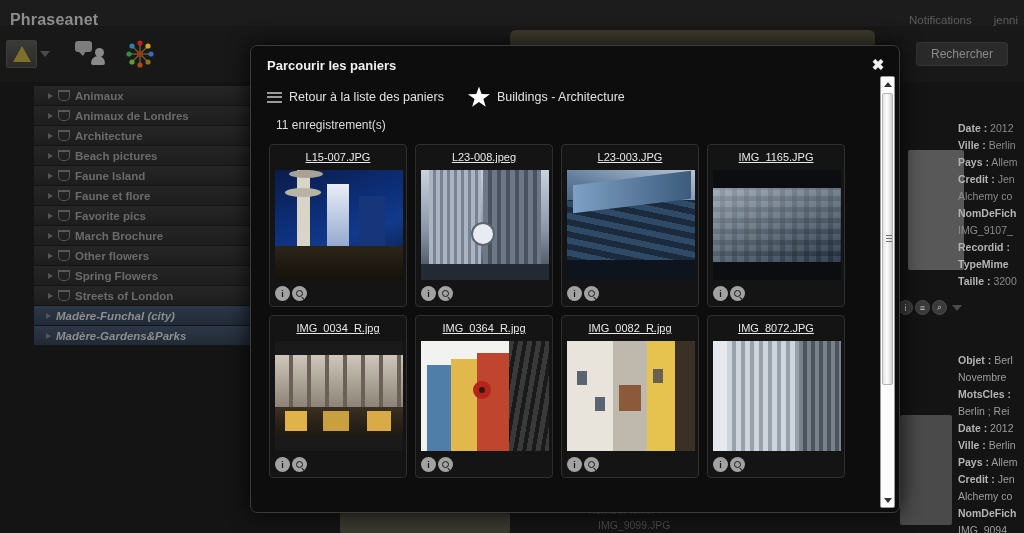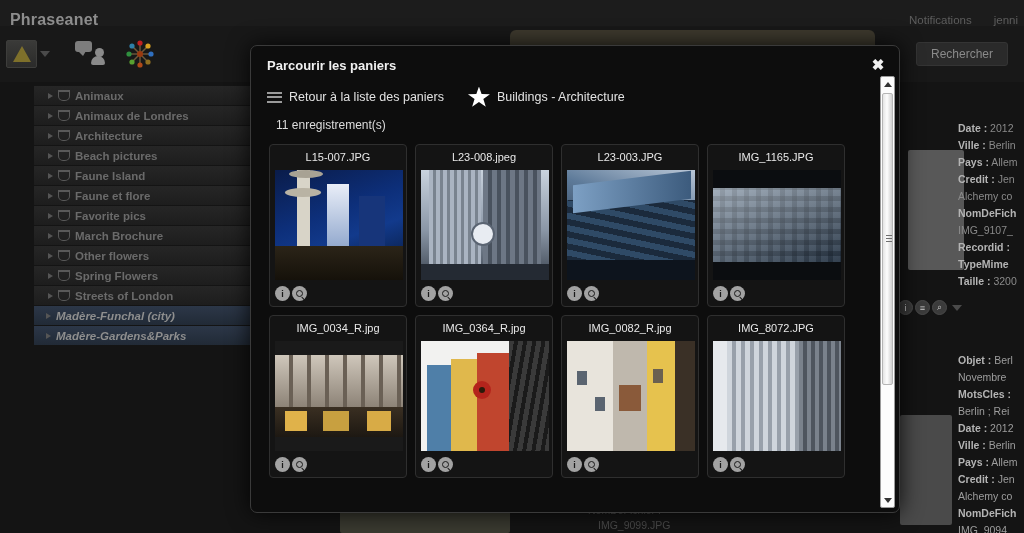--- a/index.html
+++ b/index.html
@@ -188,21 +188,21 @@
   }
   .cell {
     width: 138px; height: 163px;
     background: #141414;
     border: 1px solid #2f2f2f;
     border-radius: 4px;
     position: relative;
   }
   .cell-title {
     height: 24px; display: flex; align-items: center; justify-content: center;
-    color: #e8e8e8; font-size: 11px;
+    color: #e8e8e8; font-size: 11px; text-decoration: underline;
   }
   .cell-img {
     position: absolute; left: 5px; top: 25px; width: 128px; height: 110px;
     overflow: hidden; background: #000;
   }
   .cell-actions {
     position: absolute; left: 5px; bottom: 5px; display: flex; gap: 2px;
   }
   .act {
     width: 15px; height: 15px; border-radius: 50%;

